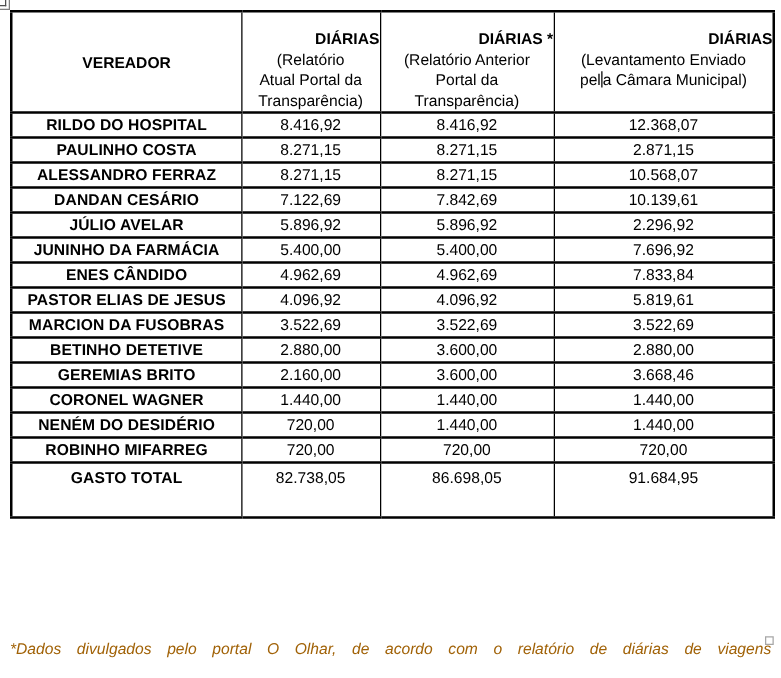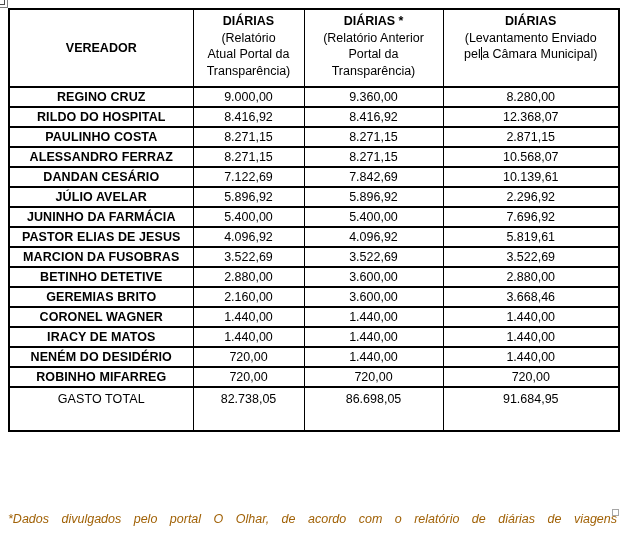--- a/index.html
+++ b/index.html
@@ -29,29 +29,29 @@
     border-collapse: collapse; table-layout: fixed;
     border: 2px solid #000;
   }
   td, th {
     border: solid #000; border-width: 2px 1px;
     text-align: center; padding: 0; overflow: hidden;
   }
   thead th { height: 76px; vertical-align: top; font-weight: normal; }
   .vh { display: flex; height: 100%; align-items: center; justify-content: center; }
   .hname { font-weight: bold; font-size: 12.5px; }
-  .ht { font-weight: bold; font-size: 12.5px; line-height: 16.5px; padding-top: 3px; }
+  .ht { font-weight: bold; font-size: 12.5px; line-height: 16.5px; padding-top: 13px; text-align: right; }
   .hs { font-size: 12.5px; line-height: 16.5px; white-space: nowrap; }
 
   tbody tr.data-row { height: 20px; }
   tbody td { font-size: 12.5px; line-height: 14px; }
   td.name { font-weight: bold; letter-spacing: 0.1px; }
   tr.total-row { height: 44px; }
   tr.total-row td { vertical-align: top; padding-top: 4px; }
-  tr.total-row td.name { font-weight: normal; }
+  tr.total-row td.name { font-weight: bold; }
 
   .caret {
     display: inline-block; width: 1px; height: 13px; background: #000;
     vertical-align: -2px; margin-left: 0.5px;
   }
 
   .footnote {
     position: absolute; left: 8px; top: 512px; width: 609px;
     font-style: italic; font-size: 12.5px; line-height: 14.5px; color: #a16207;
   }
@@ -93,26 +93,20 @@
         </th>
         <th>
           <div class="ht">DIÁRIAS</div>
           <div class="hs">(Levantamento Enviado</div>
           <div class="hs"><span>pel</span><span class="caret"></span><span>a Câmara Municipal)</span></div>
         </th>
       </tr>
     </thead>
     <tbody>
       <tr class="data-row">
-        <td class="name">REGINO CRUZ</td>
-        <td>9.000,00</td>
-        <td>9.360,00</td>
-        <td>8.280,00</td>
-      </tr>
-      <tr class="data-row">
         <td class="name">RILDO DO HOSPITAL</td>
         <td>8.416,92</td>
         <td>8.416,92</td>
         <td>12.368,07</td>
       </tr>
       <tr class="data-row">
         <td class="name">PAULINHO COSTA</td>
         <td>8.271,15</td>
         <td>8.271,15</td>
         <td>2.871,15</td>
@@ -135,20 +129,26 @@
         <td>5.896,92</td>
         <td>2.296,92</td>
       </tr>
       <tr class="data-row">
         <td class="name">JUNINHO DA FARMÁCIA</td>
         <td>5.400,00</td>
         <td>5.400,00</td>
         <td>7.696,92</td>
       </tr>
       <tr class="data-row">
+        <td class="name">ENES CÂNDIDO</td>
+        <td>4.962,69</td>
+        <td>4.962,69</td>
+        <td>7.833,84</td>
+      </tr>
+      <tr class="data-row">
         <td class="name">PASTOR ELIAS DE JESUS</td>
         <td>4.096,92</td>
         <td>4.096,92</td>
         <td>5.819,61</td>
       </tr>
       <tr class="data-row">
         <td class="name">MARCION DA FUSOBRAS</td>
         <td>3.522,69</td>
         <td>3.522,69</td>
         <td>3.522,69</td>
@@ -160,26 +160,20 @@
         <td>2.880,00</td>
       </tr>
       <tr class="data-row">
         <td class="name">GEREMIAS BRITO</td>
         <td>2.160,00</td>
         <td>3.600,00</td>
         <td>3.668,46</td>
       </tr>
       <tr class="data-row">
         <td class="name">CORONEL WAGNER</td>
-        <td>1.440,00</td>
-        <td>1.440,00</td>
-        <td>1.440,00</td>
-      </tr>
-      <tr class="data-row">
-        <td class="name">IRACY DE MATOS</td>
         <td>1.440,00</td>
         <td>1.440,00</td>
         <td>1.440,00</td>
       </tr>
       <tr class="data-row">
         <td class="name">NENÉM DO DESIDÉRIO</td>
         <td>720,00</td>
         <td>1.440,00</td>
         <td>1.440,00</td>
       </tr>

